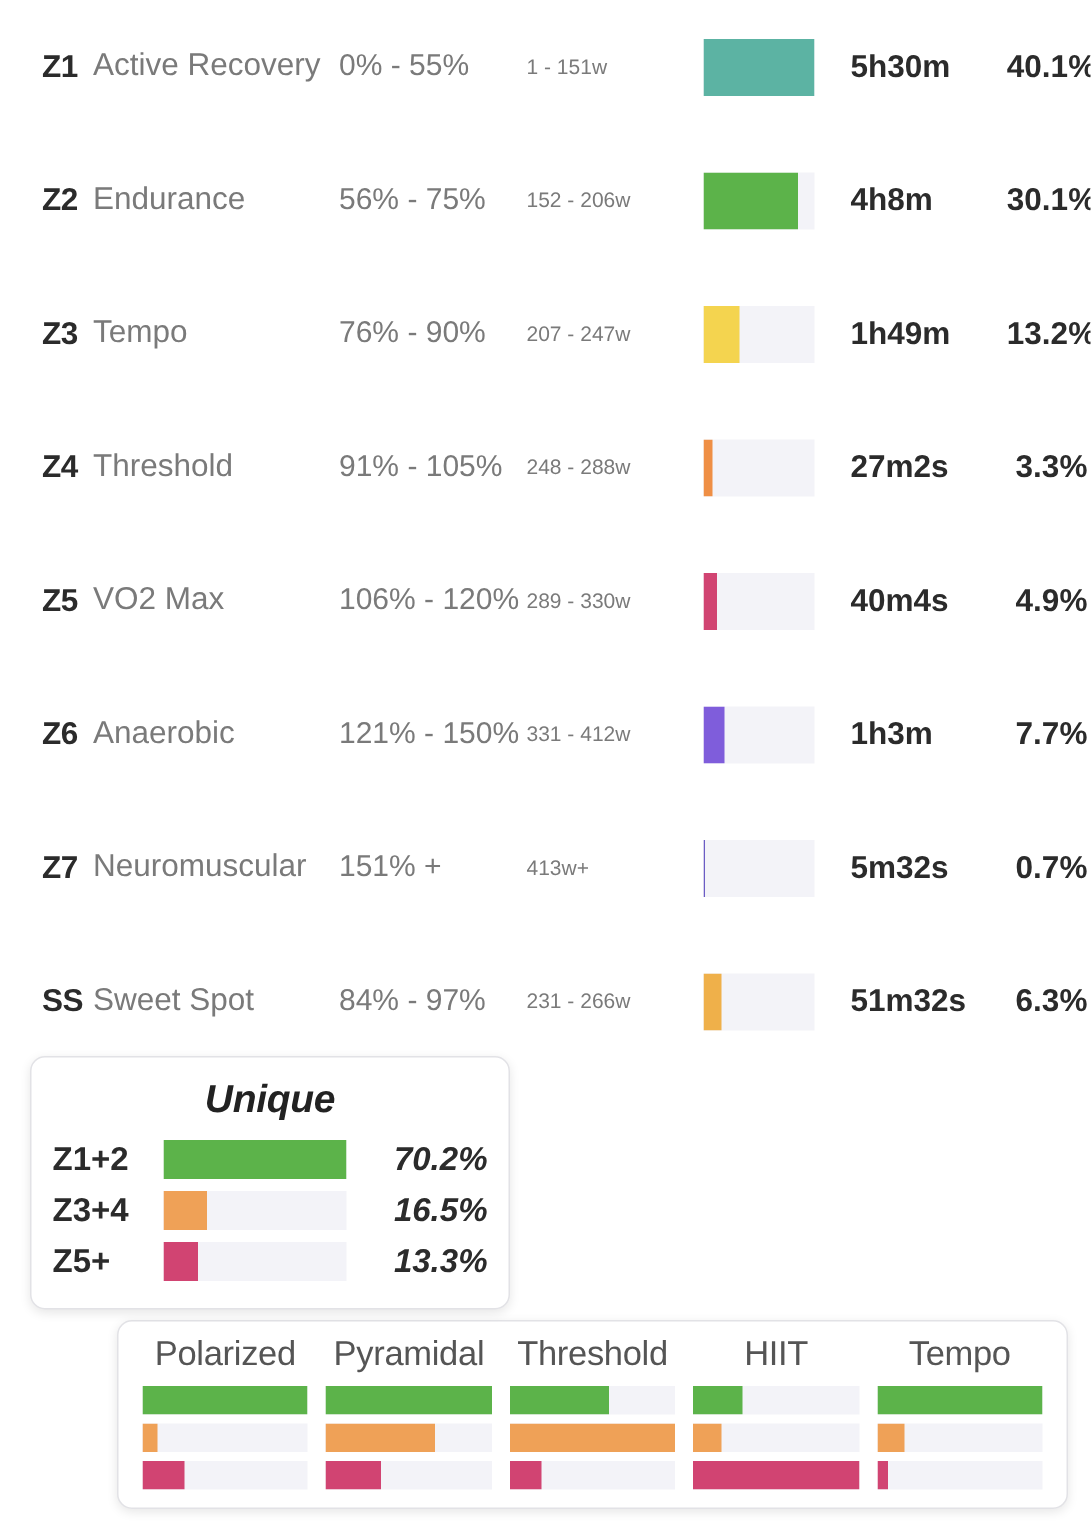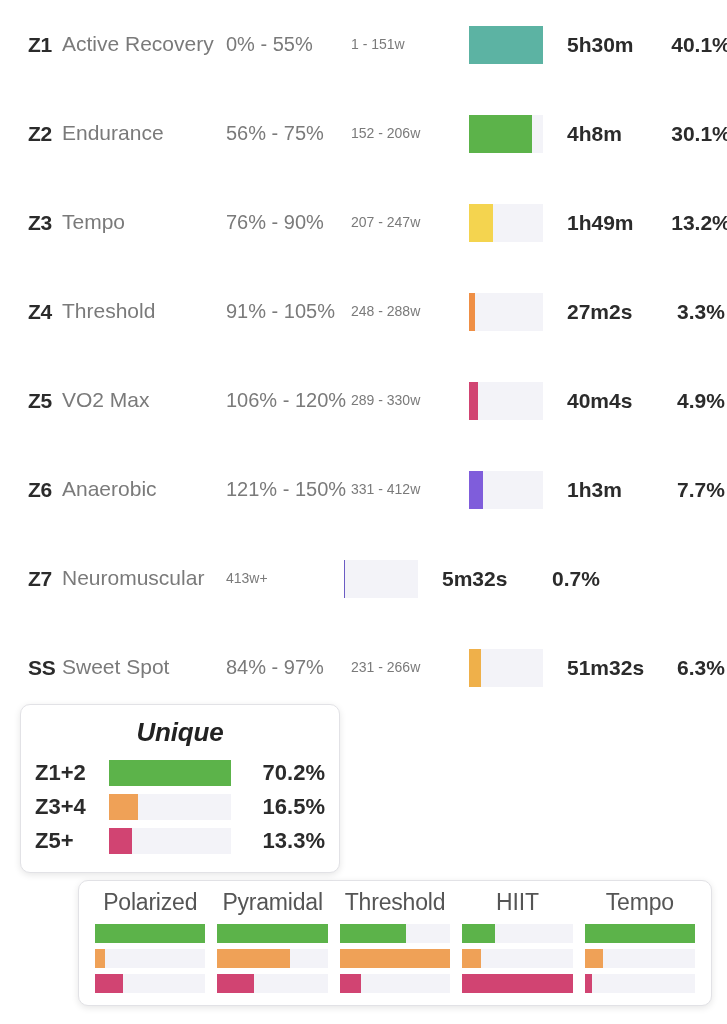--- a/index.html
+++ b/index.html
@@ -163,20 +163,21 @@
     top: 0;
     height: 100%;
   }
 
   .unique-value {
     width: 94px;
     text-align: right;
     font-size: 22px;
     font-weight: bold;
     color: #2b2b2b;
+    font-style: italic;
   }
 
   
   .dist-card {
     position: absolute;
     left: 78px;
     top: 880px;
     width: 634px;
     background: #ffffff;
     border: 1px solid #e2e2e6;
@@ -299,20 +300,21 @@
           <div class="bar-track">
             <div class="bar-fill" style="width: 19%; background: rgb(127, 93, 219);"></div>
           </div>
         </div>
         <div class="col-time">1h3m</div>
         <div class="col-share">7.7%</div>
       </div>
       <div class="zone-row">
         <div class="col-code">Z7</div>
         <div class="col-name">Neuromuscular</div>
+        <div class="col-pct">151% +</div>
         <div class="col-watts">413w+</div>
         <div class="col-bar">
           <div class="bar-track">
             <div class="bar-fill" style="width: 2%; background: rgb(107, 92, 196);"></div>
           </div>
         </div>
         <div class="col-time">5m32s</div>
         <div class="col-share">0.7%</div>
       </div>
       <div class="zone-row">

